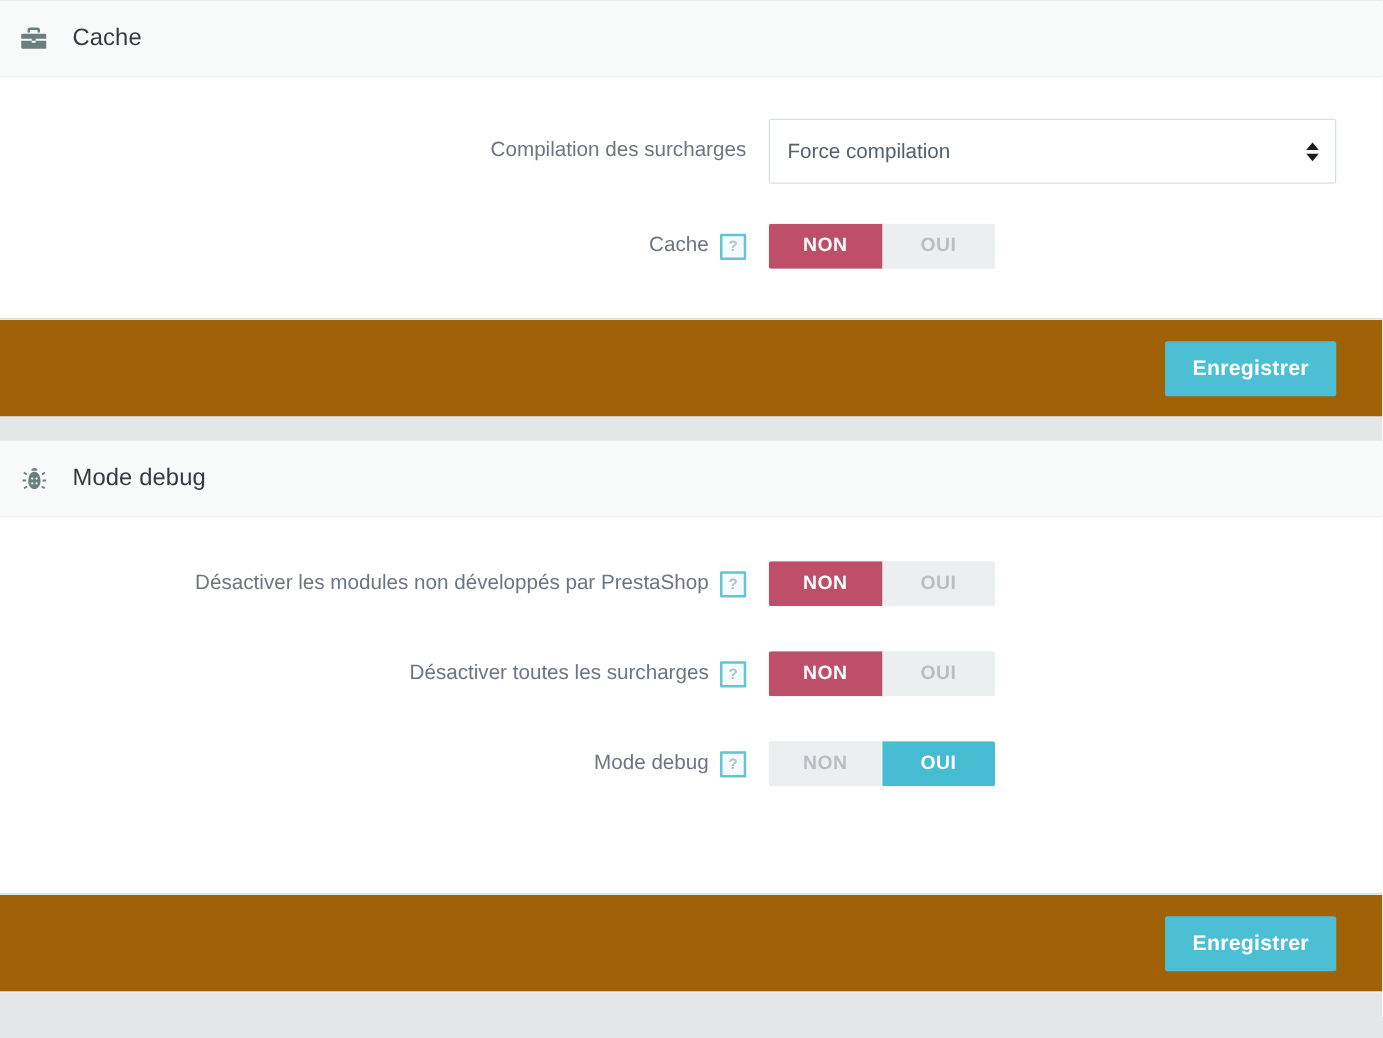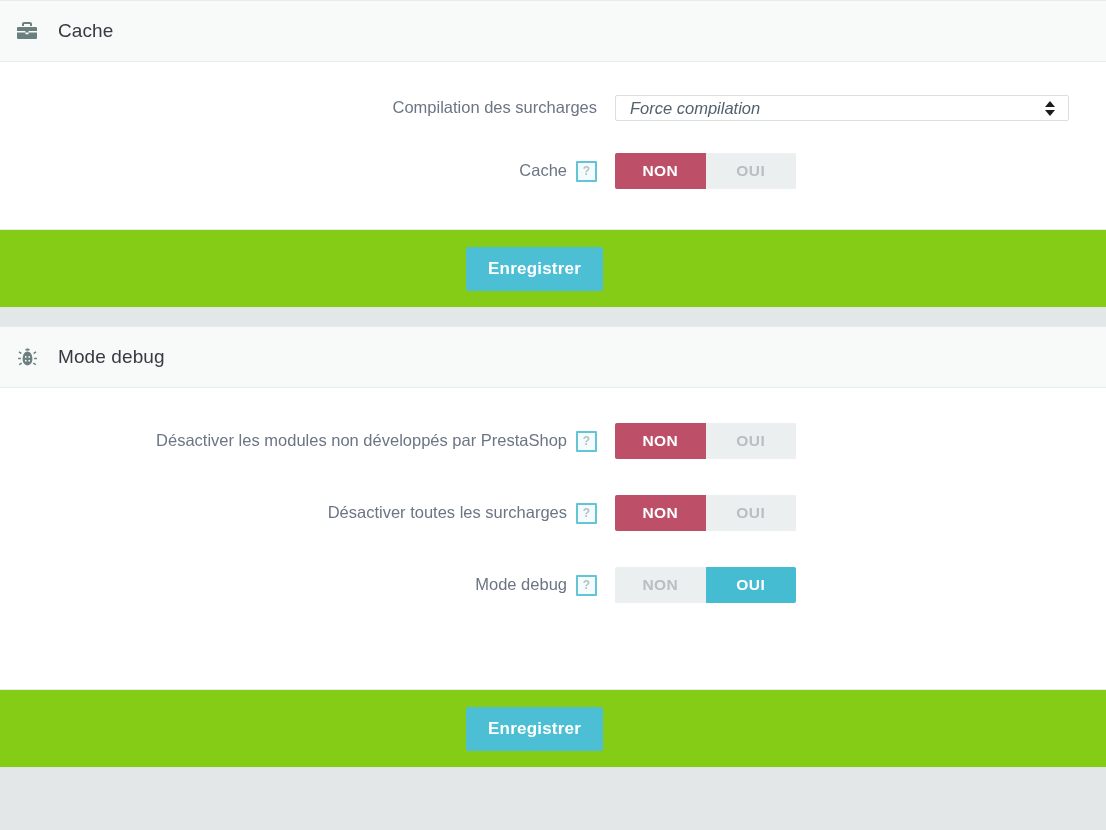--- a/index.html
+++ b/index.html
@@ -97,22 +97,21 @@
   .row-control {
     margin-left: 18px;
     display: flex;
     align-items: center;
   }
 
   
   .select-wrap {
     position: relative;
     width: 454px;
-    height: 26px;
-    font-style: italic;
+    height: 52px;
   }
   .select-box {
     width: 100%;
     height: 100%;
     border: 1px solid #d9e0e0;
     background: #ffffff;
     border-radius: 2px;
     display: flex;
     align-items: center;
     padding: 0 34px 0 14px;
@@ -174,26 +173,26 @@
     background: #bd4f68;
     color: #ffffff;
   }
   .toggle .seg.on-yes {
     background: #45bcd2;
     color: #ffffff;
   }
 
   
   .panel-footer {
-    background: #84cc16;
+    background: #a16207;
     border-top: 1px solid #e6eaea;
     height: 78px;
     display: flex;
     align-items: center;
-    justify-content: center;
+    justify-content: flex-end;
     padding-right: 37px;
   }
   .btn-save {
     background: #4cbfd4;
     color: #ffffff;
     border: none;
     border-radius: 2px;
     font-size: 17px;
     font-weight: bold;
     font-family: "Liberation Sans", sans-serif;

